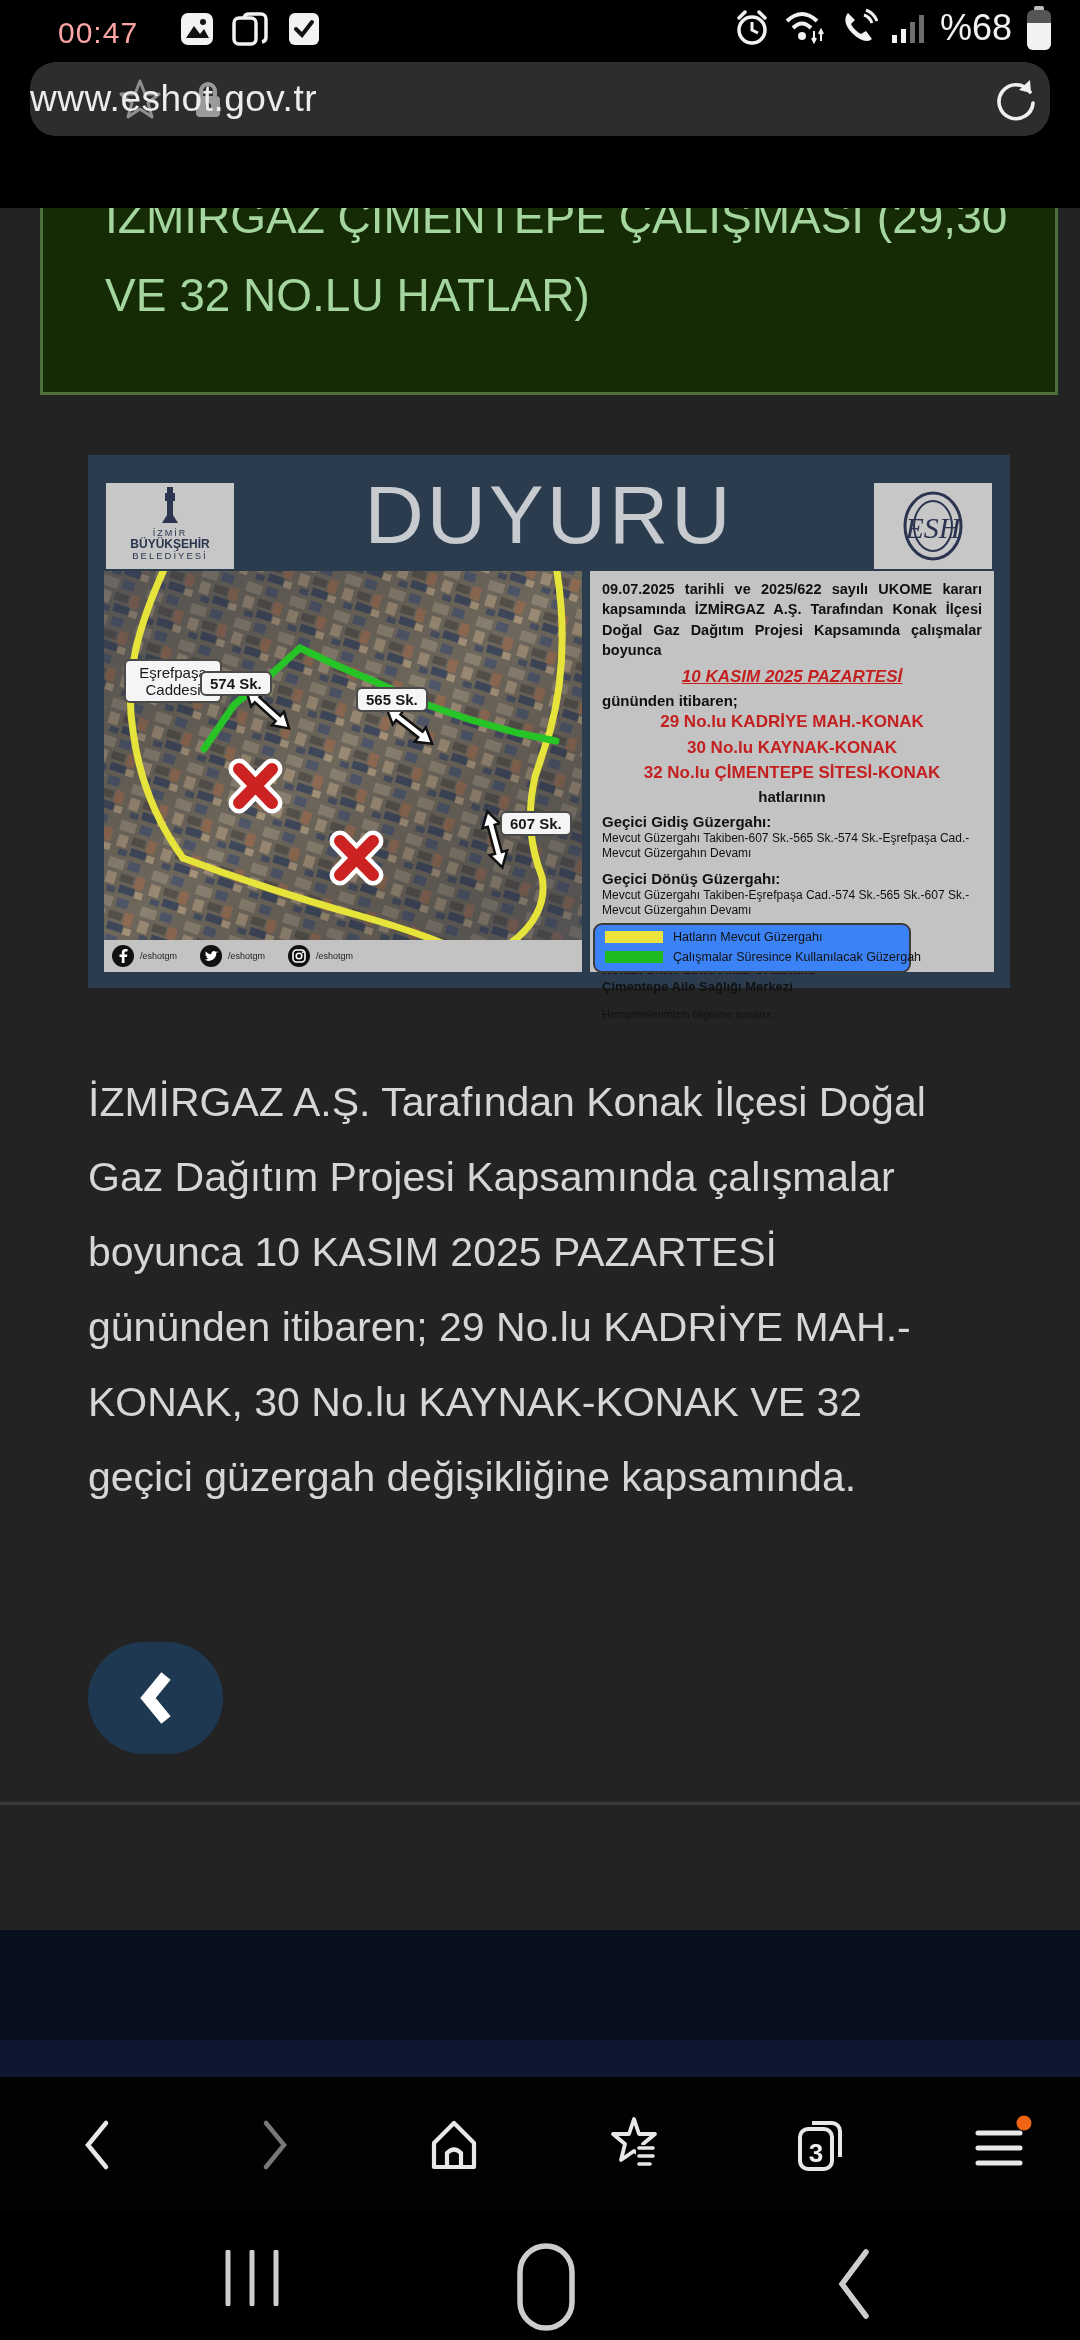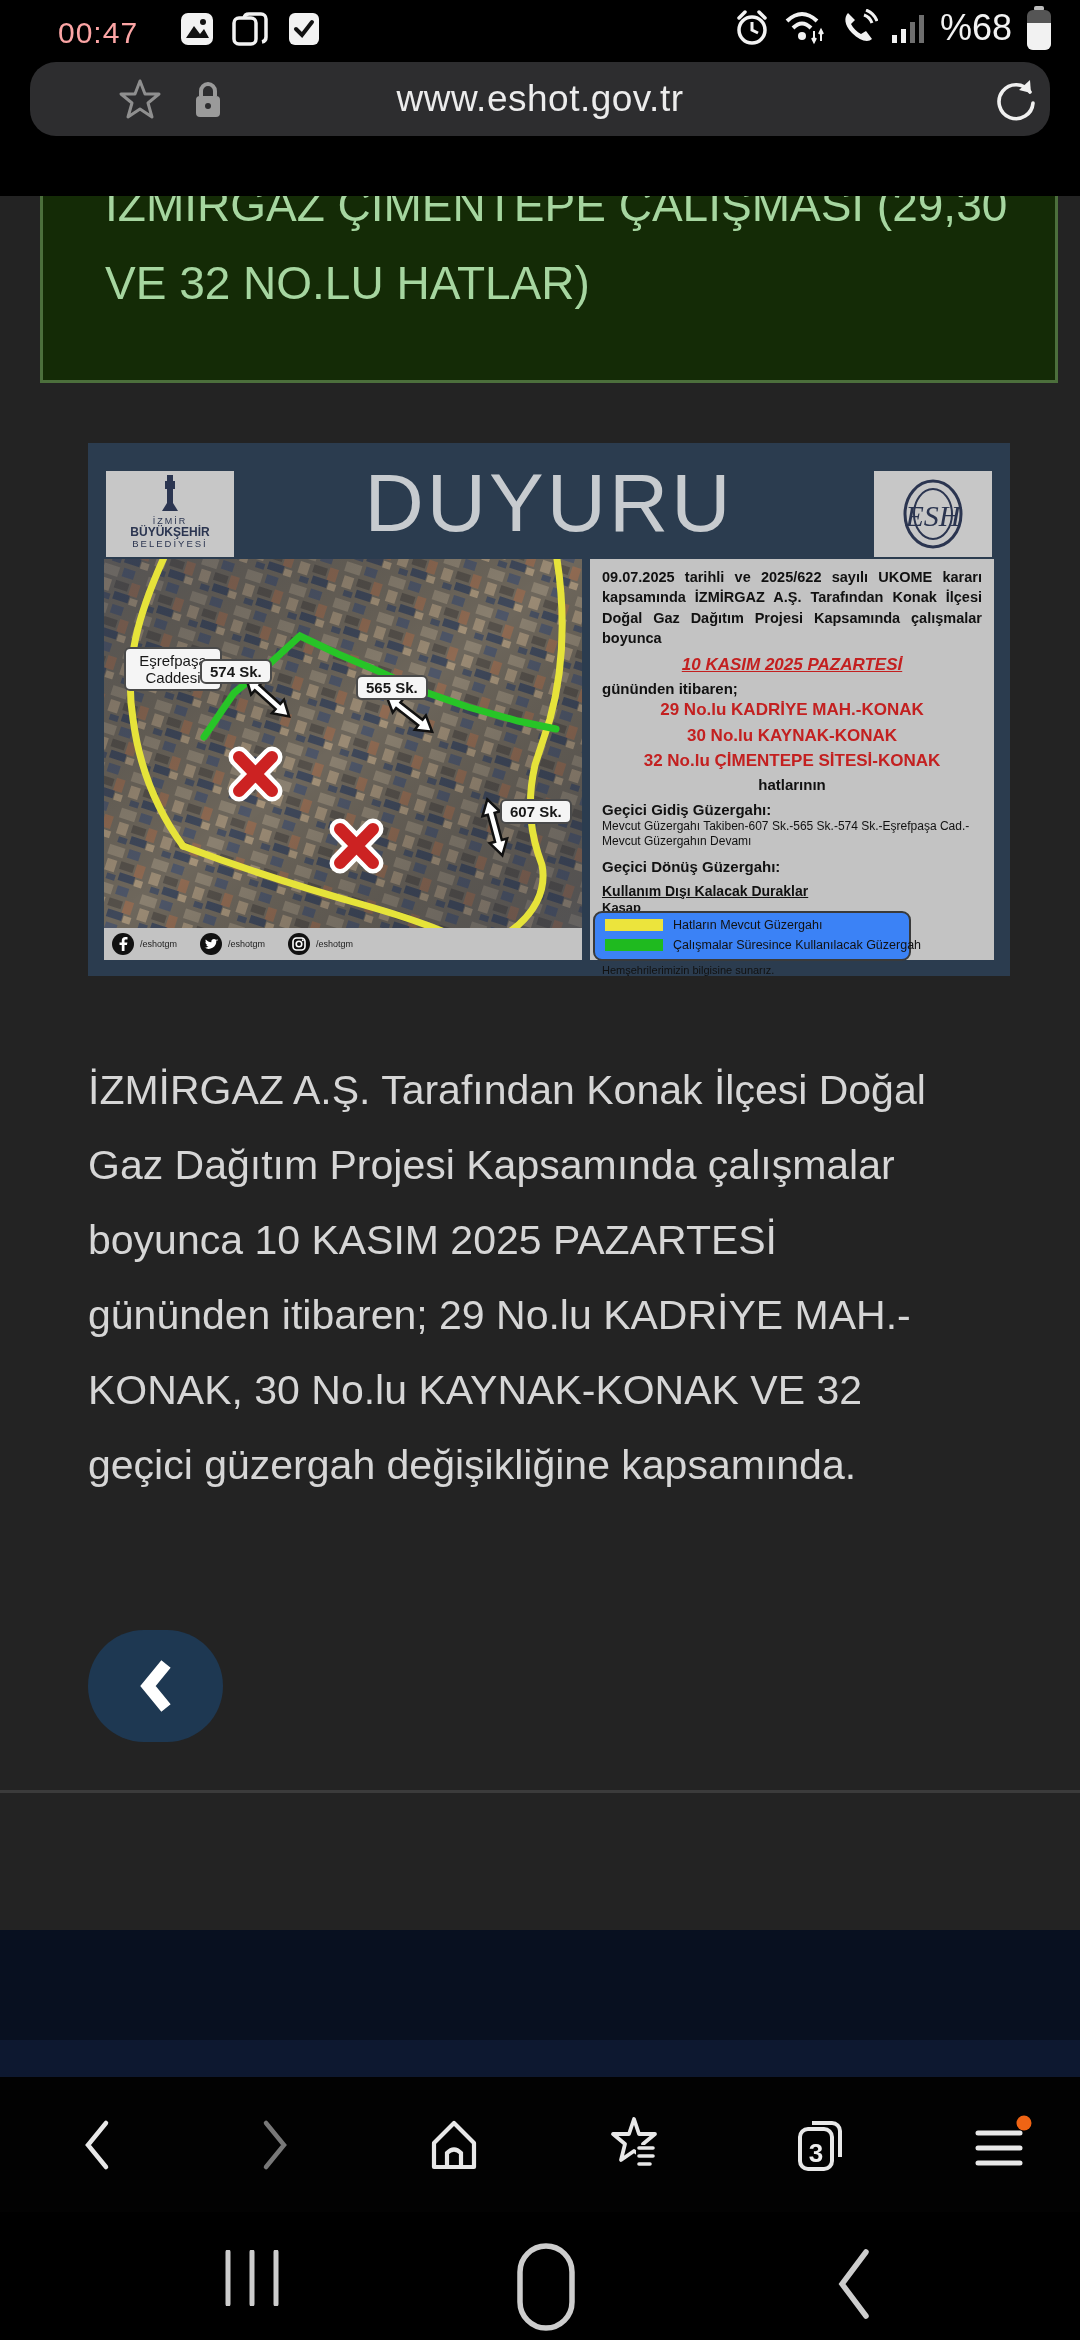--- a/index.html
+++ b/index.html
@@ -9,25 +9,25 @@
 
   
   #status-bar{left:0;top:0;width:1080px;height:56px;}
   #status-time{left:58px;top:16px;font-size:30px;color:#fca5a5;letter-spacing:1px;}
   .sticon{top:12px;}
   #status-right{right:28px;top:0;height:56px;display:flex;align-items:center;gap:14px;}
   #battery-pct{font-size:36px;color:#f2f2f2;}
 
   
   #address-bar{left:30px;top:62px;width:1020px;height:74px;background:#2d2d2f;border-radius:26px;}
-  #url-text{left:0;top:0;width:100%;height:74px;line-height:74px;text-align:center;
+  #url-text{left:0;top:0;width:100%;height:74px;line-height:74px;
             font-size:37px;color:#ececec;letter-spacing:.5px;}
 
   
-  #content{left:0;top:196px;width:1080px;height:2096px;background:#232323;overflow:hidden;}
+  #content{left:0;top:208px;width:1080px;height:2096px;background:#232323;overflow:hidden;}
 
   
   #news-heading-box{left:40px;top:-75px;width:1018px;height:262px;background:#142b06;
                     border:3px solid #4c6f3c;box-sizing:border-box;padding:42px 0 0 62px;}
   .heading-line{font-size:46px;line-height:78px;color:#a6d6a0;white-space:nowrap;}
 
   
   #poster{left:88px;top:247px;width:922px;height:533px;background:#2b3c4f;}
   #poster-title{left:0;top:10px;width:922px;height:100px;line-height:100px;text-align:center;
                 font-size:82px;color:#c7cbcf;letter-spacing:3px;}
@@ -248,20 +248,21 @@
         <div id="info-intro">09.07.2025 tarihli ve 2025/622 sayılı UKOME kararı kapsamında İZMİRGAZ A.Ş. Tarafından Konak İlçesi Doğal Gaz Dağıtım Projesi Kapsamında çalışmalar boyunca</div>
         <div id="info-date">10 KASIM 2025 PAZARTESİ</div>
         <div id="info-from">gününden itibaren;</div>
         <div class="route-line">29 No.lu KADRİYE MAH.-KONAK</div>
         <div class="route-line">30 No.lu KAYNAK-KONAK</div>
         <div class="route-line">32 No.lu ÇİMENTEPE SİTESİ-KONAK</div>
         <div id="info-hatlarinin">hatlarının</div>
         <div class="sect-title">Geçici Gidiş  Güzergahı:</div>
         <div class="sect-body">Mevcut Güzergahı Takiben-607 Sk.-565 Sk.-574 Sk.-Eşrefpaşa Cad.-Mevcut Güzergahın Devamı</div>
         <div class="sect-title">Geçici Dönüş Güzergahı:</div>
+        <div class="sect-body">Mevcut Güzergahı Takiben-Eşrefpaşa Cad.-574 Sk.-565 Sk.-607 Sk.-Mevcut Güzergahın Devamı</div>
         <div id="stops-title">Kullanım Dışı Kalacak Duraklar</div>
         <div class="stop-line">Kasap</div>
         <div class="stop-line">Konak Ömer Lütfü Akad Ortaokulu</div>
         <div class="stop-line">Çimentepe Aile Sağlığı Merkezi</div>
         <div id="info-closing">Hemşehrilerimizin bilgisine sunarız.</div>
       </div>
 
       <div class="abs" id="poster-strip">
         <div class="social" style="left:8px">
           <svg width="22" height="22" viewBox="0 0 22 22">

